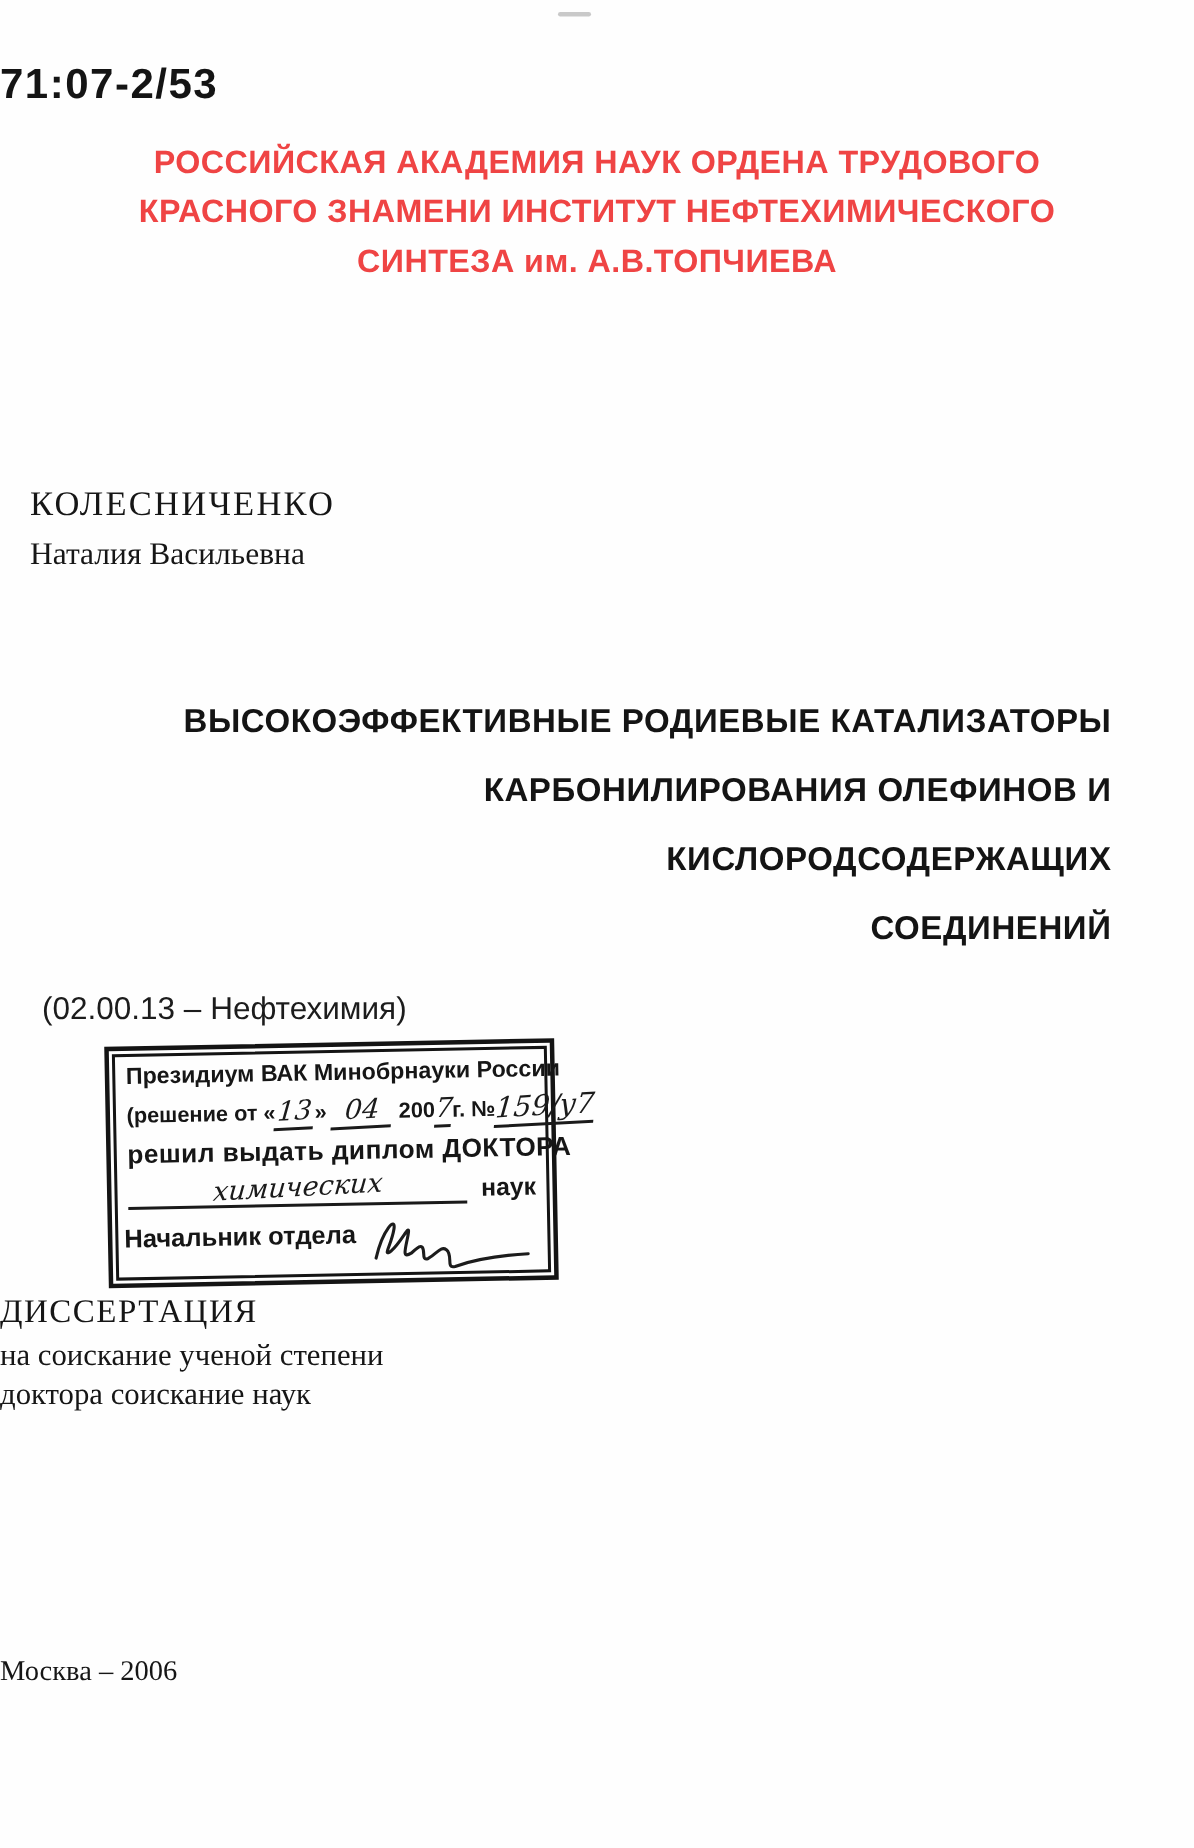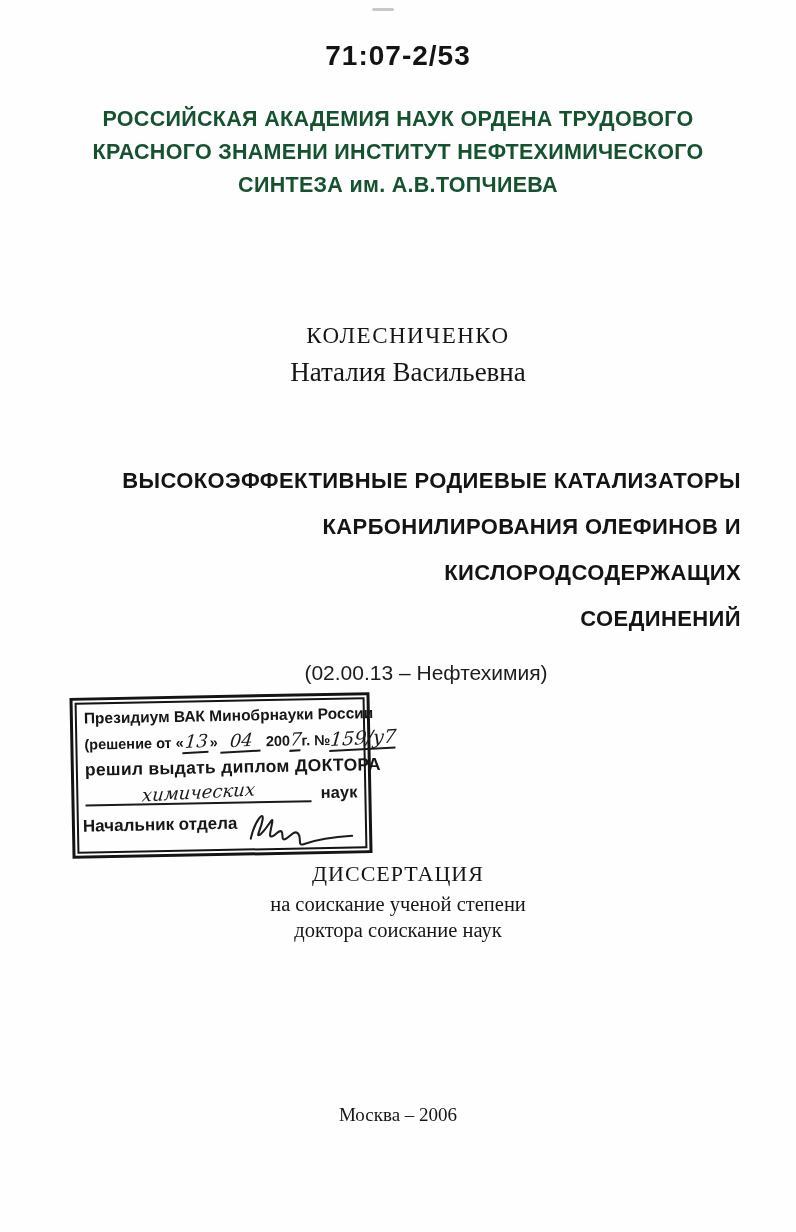--- a/index.html
+++ b/index.html
@@ -1,43 +1,43 @@
 <!DOCTYPE html>
 <html><head>
 <meta charset="utf-8">
 <style>
   html,body { margin:0; padding:0; background:#e8e8e8; }
   .page {
     position:relative; width:796px; height:1232px; margin:0 auto;
     background:#fefefe; overflow:hidden; color:#161616;
     font-family:"Liberation Serif", serif;
   }
-  .abs { position:absolute; left:0; right:0; text-align:center; }
+  .abs { position:absolute; left:0; right:0; }
 
   .top-artifact {
     position:absolute; top:8px; left:372px; width:22px; height:3px;
     background:#c9c9c9; border-radius:2px;
   }
 
   .catalog {
     top:40px;
     font-family:"Liberation Sans", sans-serif; font-weight:700;
     font-size:28px; letter-spacing:1px; color:#141414;
   }
 
   .institution {
-    top:103px; left:70px; right:70px;
+    top:92px; left:70px; right:70px;
     font-family:"Liberation Sans", sans-serif; font-weight:700;
-    font-size:21.5px; line-height:33px; letter-spacing:0.3px; color:#14532d;
+    font-size:21.5px; line-height:33px; letter-spacing:0.3px; color:#ef4444;
     text-align:center;
   }
 
   .author { top:323px;padding-left:20px; }
   .author .surname  { font-size:23px; letter-spacing:1.5px; }
-  .author .fullname { font-size:27px; margin-top:8px; }
+  .author .fullname { font-size:21px; margin-top:8px; }
 
   .work-title {
     top:458px; left:55px; right:55px; text-align:right;
     font-family:"Liberation Sans", sans-serif; font-weight:700;
     font-size:22px; line-height:46px; letter-spacing:0.4px; color:#141414;
   }
 
   .specialty {
     top:661px;
     font-family:"Liberation Sans", sans-serif; font-size:21px; color:#1c1c1c;

